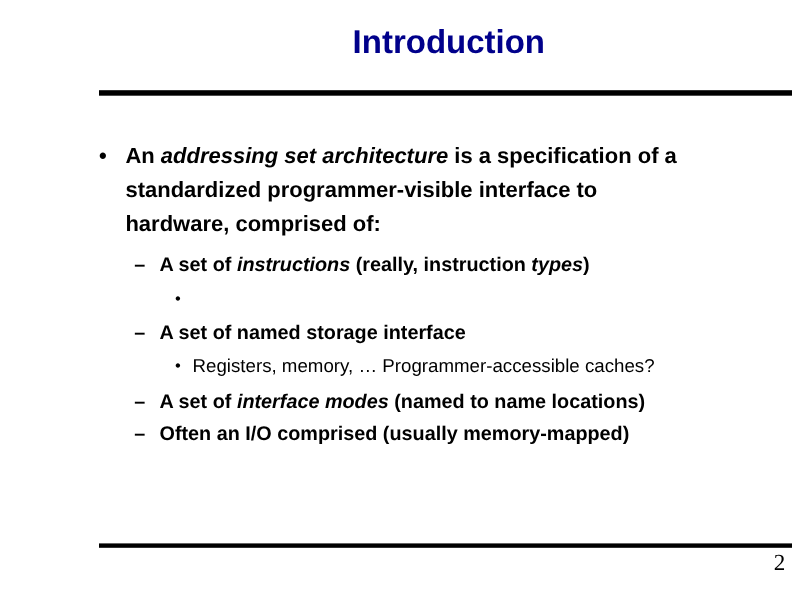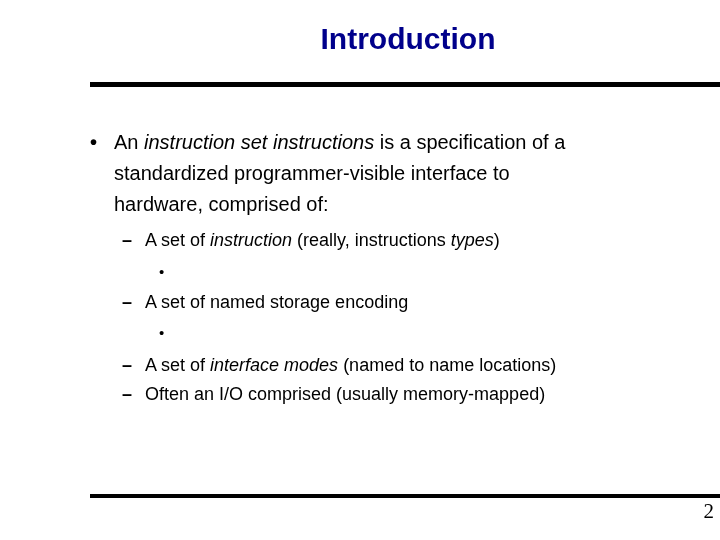--- a/index.html
+++ b/index.html
@@ -68,58 +68,59 @@
     line-height: 27px;
     font-weight: normal;
   }
   .level-3 .marker { width: 16px; flex: none; font-size: 15px; }
   .item:nth-child(2) { margin-top: 6px; }
   .item:nth-child(3) { margin-top: 3px; }
   .item:nth-child(4) { margin-top: 3px; }
   .item:nth-child(5) { margin-top: 2px; }
   .item:nth-child(6) { margin-top: 5px; }
   .item:nth-child(7) { margin-top: 0px; }
-  .b { font-weight: normal; }
+  .b { font-weight: bold; }
   .i { font-style: italic; }
   .page-number {
     position: absolute;
     top: 499px;
     right: 54px;
     font-family: "Liberation Serif", serif;
     font-size: 21px;
     line-height: 24px;
     color: #000000;
   }
 </style>
 </head>
 <body>
 
 <div class="slide">
   <h1 class="slide-title">Introduction</h1>
   <div class="rule rule-top"></div>
   <div class="bullet-list">
       <div class="item level-1">
         <span class="marker">•</span>
-        <span class="text"><span class="b">An </span><span class="b i">instruction set instructions</span><span class="b"> is a specification of a
+        <span class="text"><span class="b">An </span><span class="b i">addressing set architecture</span><span class="b"> is a specification of a
 standardized programmer-visible interface to
 hardware, comprised of:</span></span>
       </div>
       <div class="item level-2">
         <span class="marker">–</span>
-        <span class="text"><span class="b">A set of </span><span class="b i">instruction</span><span class="b"> (really, instructions </span><span class="b i">types</span><span class="b">)</span></span>
+        <span class="text"><span class="b">A set of </span><span class="b i">instructions</span><span class="b"> (really, instruction </span><span class="b i">types</span><span class="b">)</span></span>
       </div>
       <div class="item level-3">
         <span class="marker">•</span>
       </div>
       <div class="item level-2">
         <span class="marker">–</span>
-        <span class="text"><span class="b">A set of named storage encoding</span></span>
+        <span class="text"><span class="b">A set of named storage interface</span></span>
       </div>
       <div class="item level-3">
         <span class="marker">•</span>
+        <span class="text"><span>Registers, memory, … Programmer-accessible caches?</span></span>
       </div>
       <div class="item level-2">
         <span class="marker">–</span>
         <span class="text"><span class="b">A set of </span><span class="b i">interface modes</span><span class="b"> (named to name locations)</span></span>
       </div>
       <div class="item level-2">
         <span class="marker">–</span>
         <span class="text"><span class="b">Often an I/O comprised (usually memory-mapped)</span></span>
       </div>
     </div>

